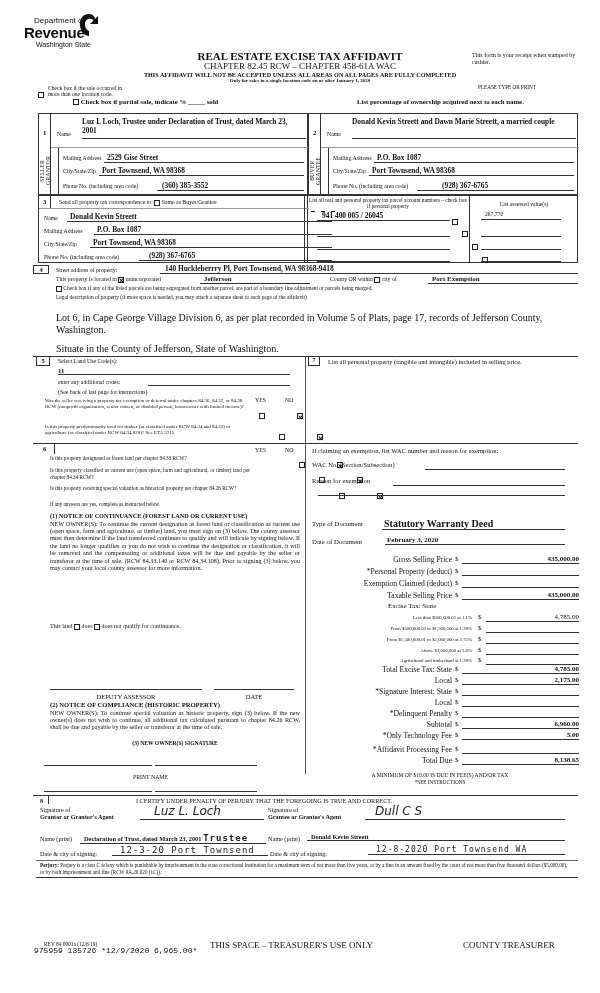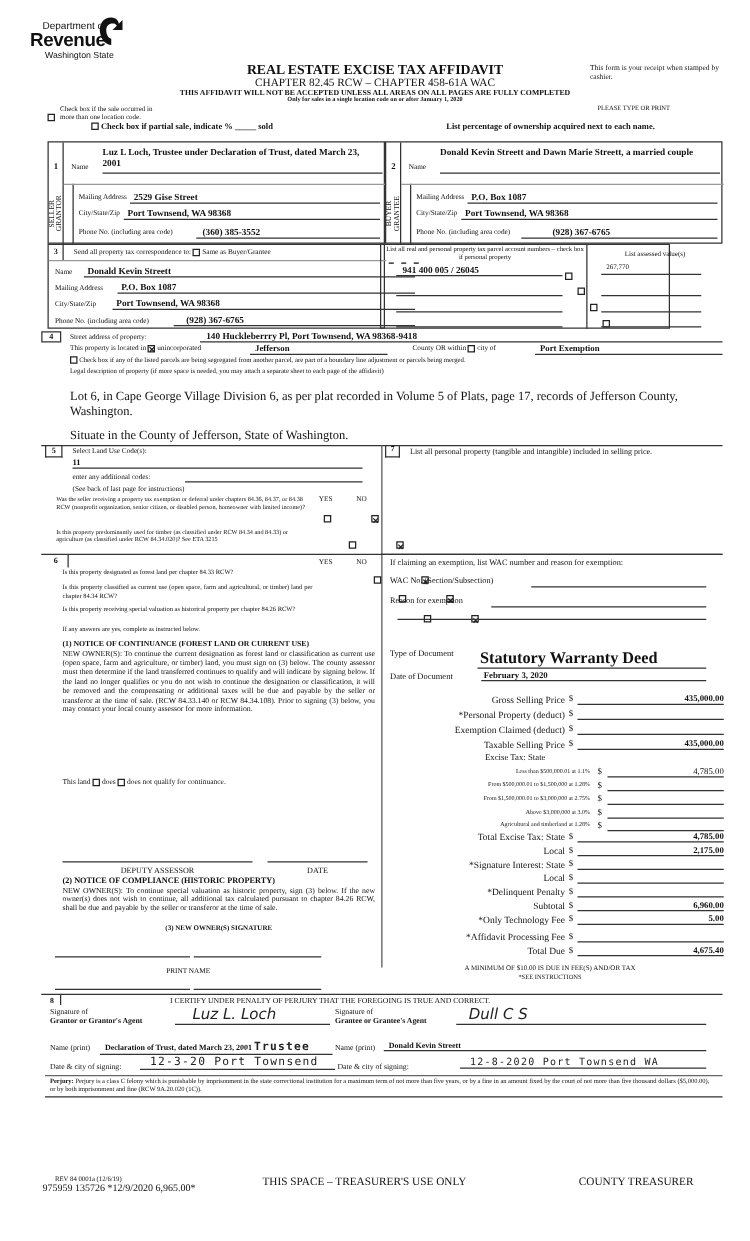--- a/index.html
+++ b/index.html
@@ -24,21 +24,21 @@
   .notice { font-size: 6.2px; line-height: 7.4px; }
   .tax-row { position: absolute; left: 312px; width: 290px; height: 10px; }
   .tax-row .tl { position: absolute; right: 150px; text-align: right; font-size: 7.6px; top: 0; white-space: nowrap; }
   .tax-row .tl.sm { font-size: 4.8px; top: 2px; right: 130px; }
   .tax-row .dollar { position: absolute; left: 143px; font-size: 7px; top: 0; }
   .tax-row .dollar.sm { left: 166px; }
   .tax-row .amt { position: absolute; left: 150px; width: 117px; border-bottom: 0.7px solid #333; text-align: right; font-size: 7px; font-weight: bold; height: 9px; top: 0; }
   .tax-row .amt.sm { left: 174px; width: 93px; font-weight: normal; }
   .sig { font-family: "DejaVu Sans", sans-serif; font-style: italic; font-size: 12px; color: #222; }
   .hand { font-family: "DejaVu Sans Mono", monospace; font-size: 9px; color: #222; letter-spacing: 1px; }
-  .mono { font-family: Liberation Serif, serif; font-size: 8px; text-align: right; }
+  .mono { font-family: Liberation Mono, monospace; font-size: 8px; text-align: right; }
 </style>
 </head>
 <body>
 
 
 
 
 <div class="abs" style="left:12px;top:10px;width:90px;height:40px;">
   <div class="abs logo-dept" style="left:22px;top:6px;">Department of</div>
   <div class="abs logo-rev" style="left:12px;top:14px;">Revenue</div>
@@ -114,21 +114,21 @@
   <div class="abs lbl" style="left:5px;top:19px;">Name</div>
   <div class="abs val line" style="left:28px;top:16px;width:265px;padding-left:3px;">Donald Kevin Streett</div>
   <div class="abs lbl" style="left:5px;top:32px;">Mailing Address</div>
   <div class="abs val line" style="left:55px;top:29px;width:238px;padding-left:3px;">P.O. Box 1087</div>
   <div class="abs lbl" style="left:5px;top:45px;">City/State/Zip</div>
   <div class="abs val line" style="left:51px;top:42px;width:242px;padding-left:3px;">Port Townsend, WA 98368</div>
   <div class="abs lbl" style="left:5px;top:58px;">Phone No. (including area code)</div>
   <div class="abs val line" style="left:100px;top:55px;width:193px;padding-left:10px;">(928) 367-6765</div>
 </div>
 
-<div class="abs box" style="left:304px;top:195px;width:232px;height:68px;text-decoration:underline;">
+<div class="abs box" style="left:304px;top:195px;width:274px;height:68px;text-decoration:underline;">
   <div class="abs" style="left:164px;top:0;height:67px;border-left:0.8px solid #333;"></div>
   <div class="abs" style="left:2px;top:1px;width:162px;font-size:5.3px;text-align:center;line-height:6px;">List all real and personal property tax parcel account numbers – check box if personal property</div>
   <div class="abs" style="left:165px;top:5px;width:108px;font-size:5.6px;text-align:center;">List assessed value(s)</div>
   
   <div class="abs val line" style="left:12px;top:15px;width:133px;padding-left:5px;">941 400 005 / 26045</div>
   <span class="abs cb" style="left:147px;top:16px;"></span>
   <div class="abs line" style="left:176px;top:15px;width:80px;font-size:5.6px;padding-left:4px;height:9px;">267,770</div>
 
   <div class="abs line" style="left:12px;top:32px;width:133px;height:9px;"></div>
   <span class="abs cb" style="left:147px;top:28px;"></span>
@@ -232,21 +232,21 @@
 
 <div class="abs" style="left:305px;top:443px;width:273px;border-top:0.8px solid #333;"></div>
 <div class="abs" style="left:312px;top:447px;font-size:6.6px;">If claiming an exemption, list WAC number and reason for exemption:</div>
 <div class="abs" style="left:312px;top:461px;font-size:6.6px;">WAC No. (Section/Subsection)</div>
 <div class="abs line" style="left:425px;top:461px;width:140px;height:9px;"></div>
 <div class="abs" style="left:312px;top:477px;font-size:6.6px;">Reason for exemption</div>
 <div class="abs line" style="left:393px;top:477px;width:172px;height:9px;"></div>
 <div class="abs line" style="left:318px;top:490px;width:247px;height:6px;"></div>
 
 <div class="abs" style="left:312px;top:520px;font-size:6.8px;">Type of Document</div>
-<div class="abs line" style="left:382px;top:518px;width:183px;font-size:13px;font-weight:bold;padding-left:2px;">Statutory Warranty Deed</div>
+<div class="abs line" style="left:382px;top:518px;width:183px;font-size:10px;font-weight:bold;padding-left:2px;">Statutory Warranty Deed</div>
 <div class="abs" style="left:312px;top:538px;font-size:6.8px;">Date of Document</div>
 <div class="abs line" style="left:385px;top:536px;width:180px;font-size:7px;font-weight:bold;padding-left:2px;">February 3, 2020</div>
 
 <div class="tax-row" style="top:555px;">
     <span class="tl">Gross Selling Price</span>
     <span class="dollar">$</span>
     <span class="amt">435,000.00</span>
   </div>
 <div class="tax-row" style="top:567px;">
     <span class="tl">*Personal Property (deduct)</span>
@@ -327,21 +327,21 @@
     <span class="amt">5.00</span>
   </div>
 <div class="tax-row" style="top:745px;">
     <span class="tl">*Affidavit Processing Fee</span>
     <span class="dollar">$</span>
     <span class="amt"></span>
   </div>
 <div class="tax-row" style="top:756px;">
     <span class="tl">Total Due</span>
     <span class="dollar">$</span>
-    <span class="amt">4,675.40</span>
+    <span class="amt">8,138.65</span>
   </div>
 
 <div class="abs" style="left:320px;top:772px;width:240px;text-align:center;font-size:5.6px;">A MINIMUM OF $10.00 IS DUE IN FEE(S) AND/OR TAX</div>
 <div class="abs" style="left:320px;top:779px;width:240px;text-align:center;font-size:5.2px;">*SEE INSTRUCTIONS</div>
 
 
 <div class="abs" style="left:33px;top:795px;width:545px;border-top:0.8px solid #333;"></div>
 <div class="abs" style="left:40px;top:797px;font-size:6.2px;font-weight:bold;">8</div>
 <div class="abs" style="left:48px;top:796px;height:8px;border-left:0.8px solid #333;"></div>
 <div class="abs" style="left:136px;top:797px;font-size:6.2px;">I CERTIFY UNDER PENALTY OF PERJURY THAT THE FOREGOING IS TRUE AND CORRECT.</div>

